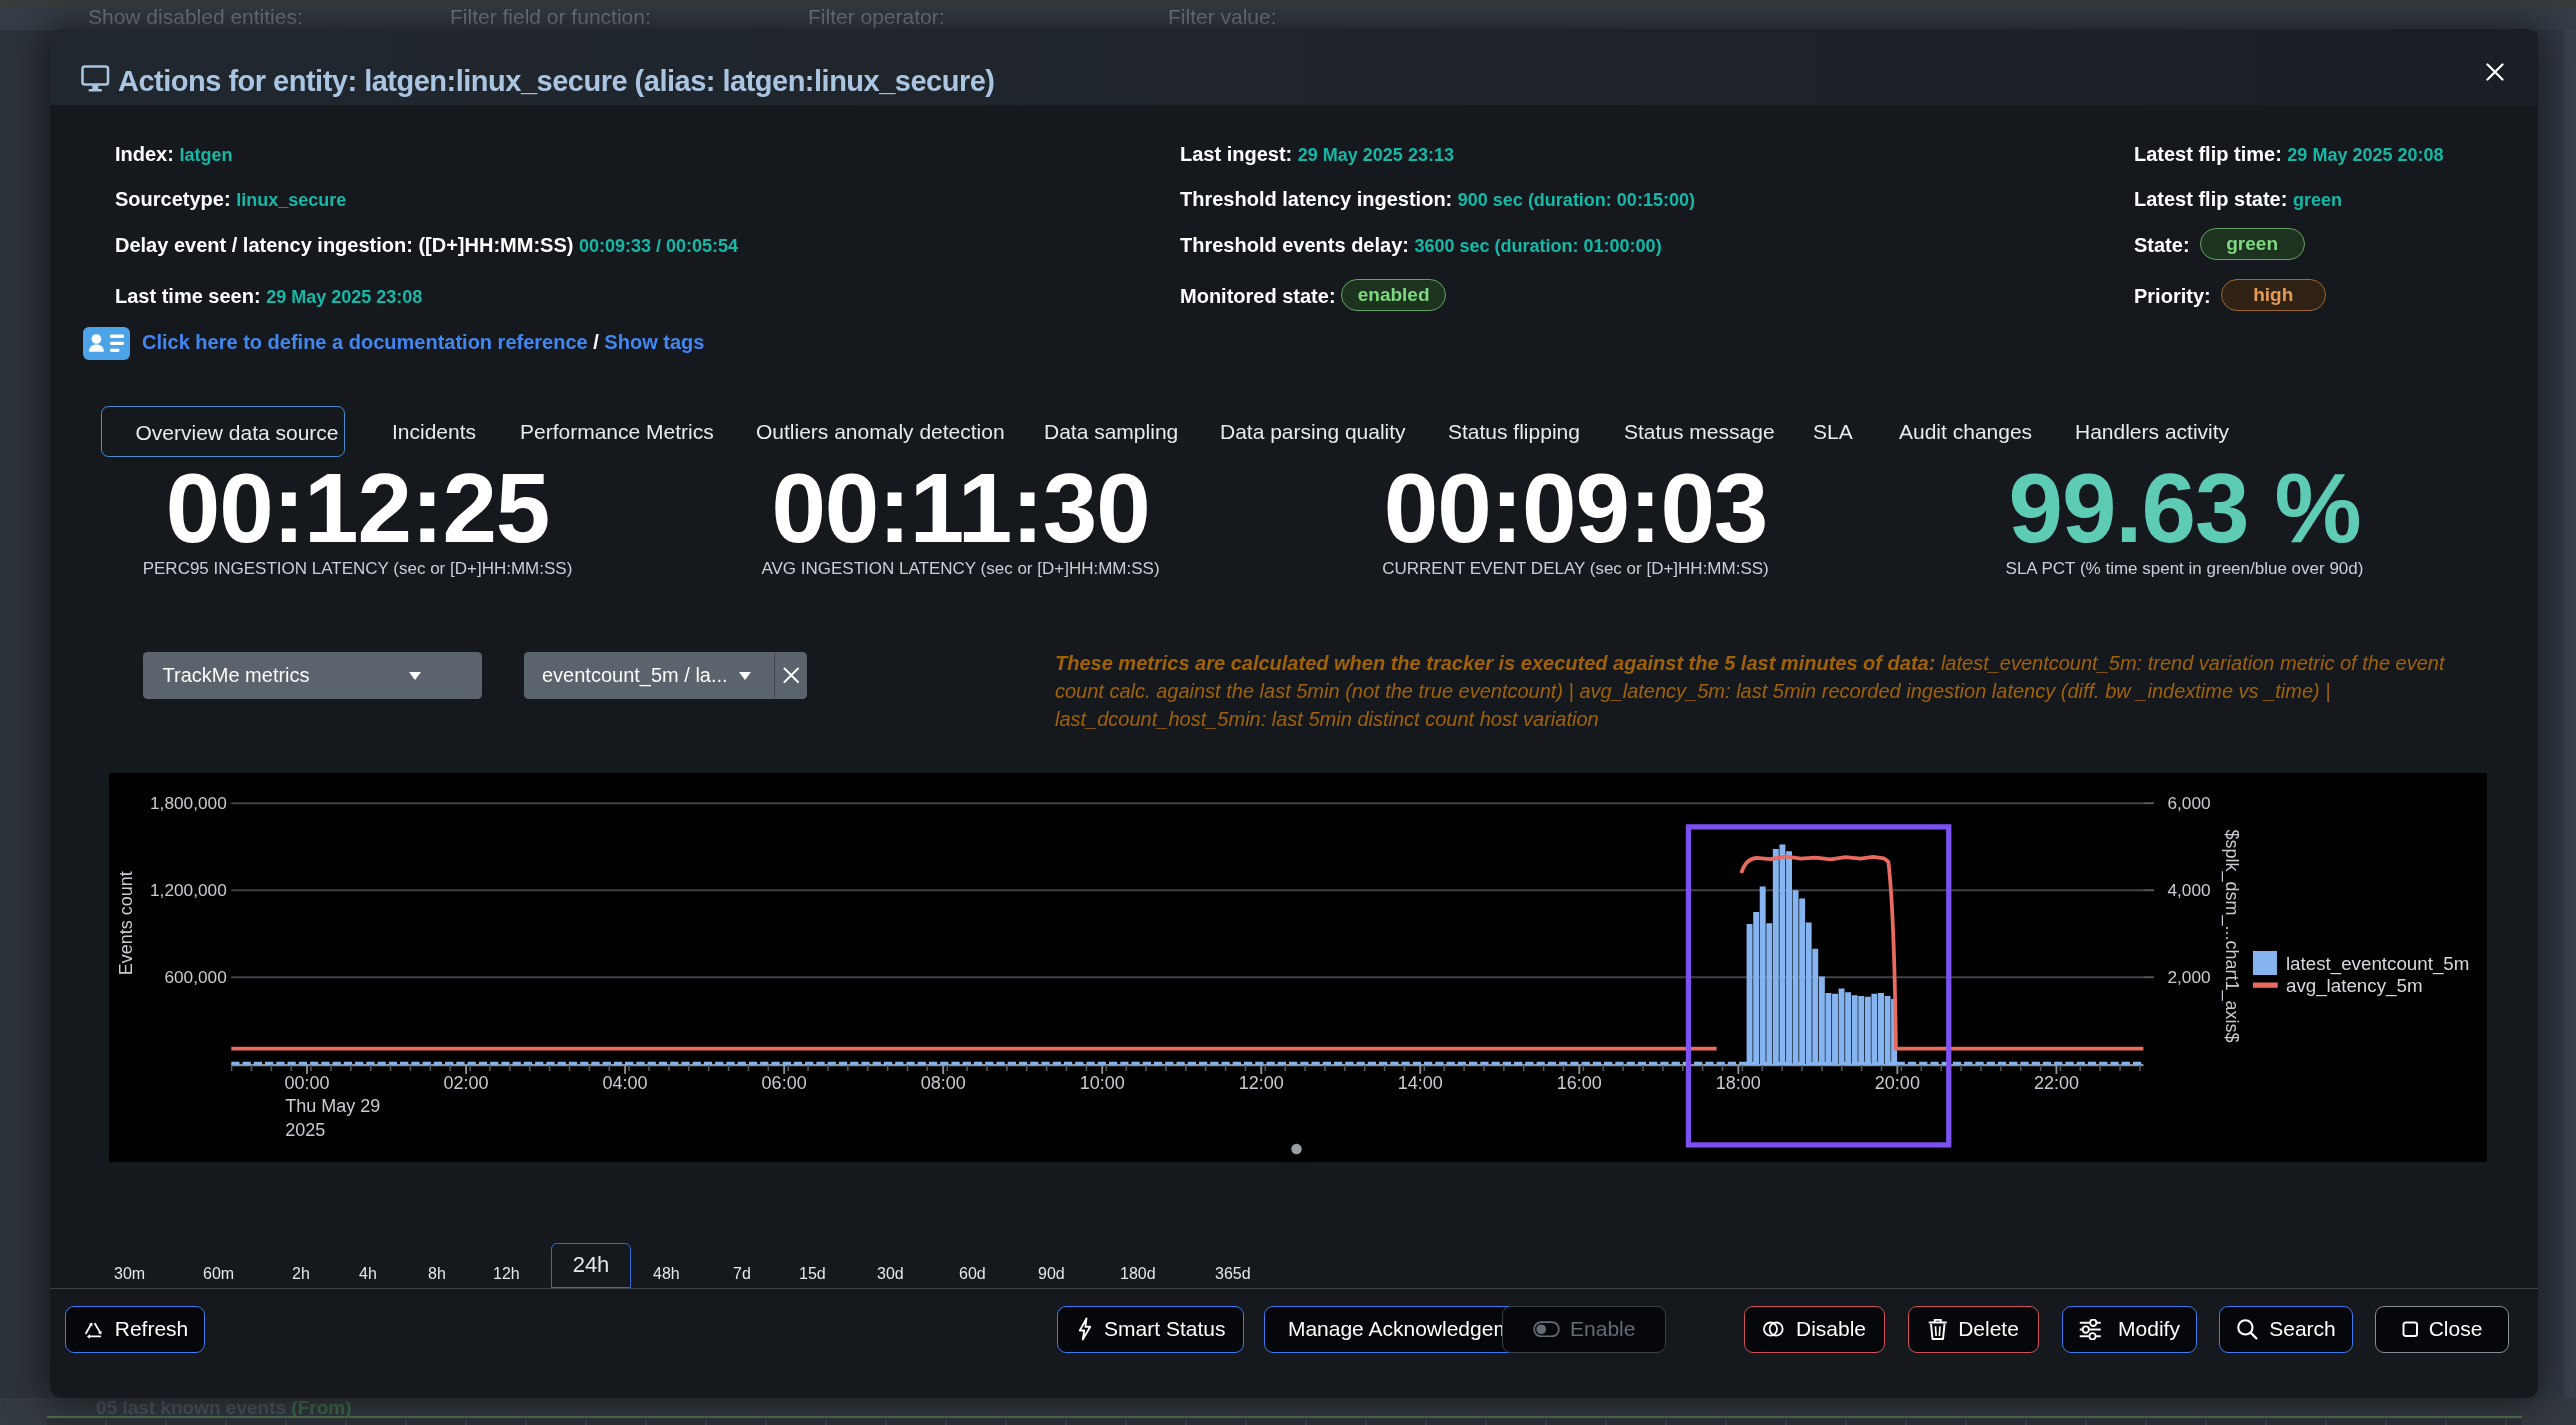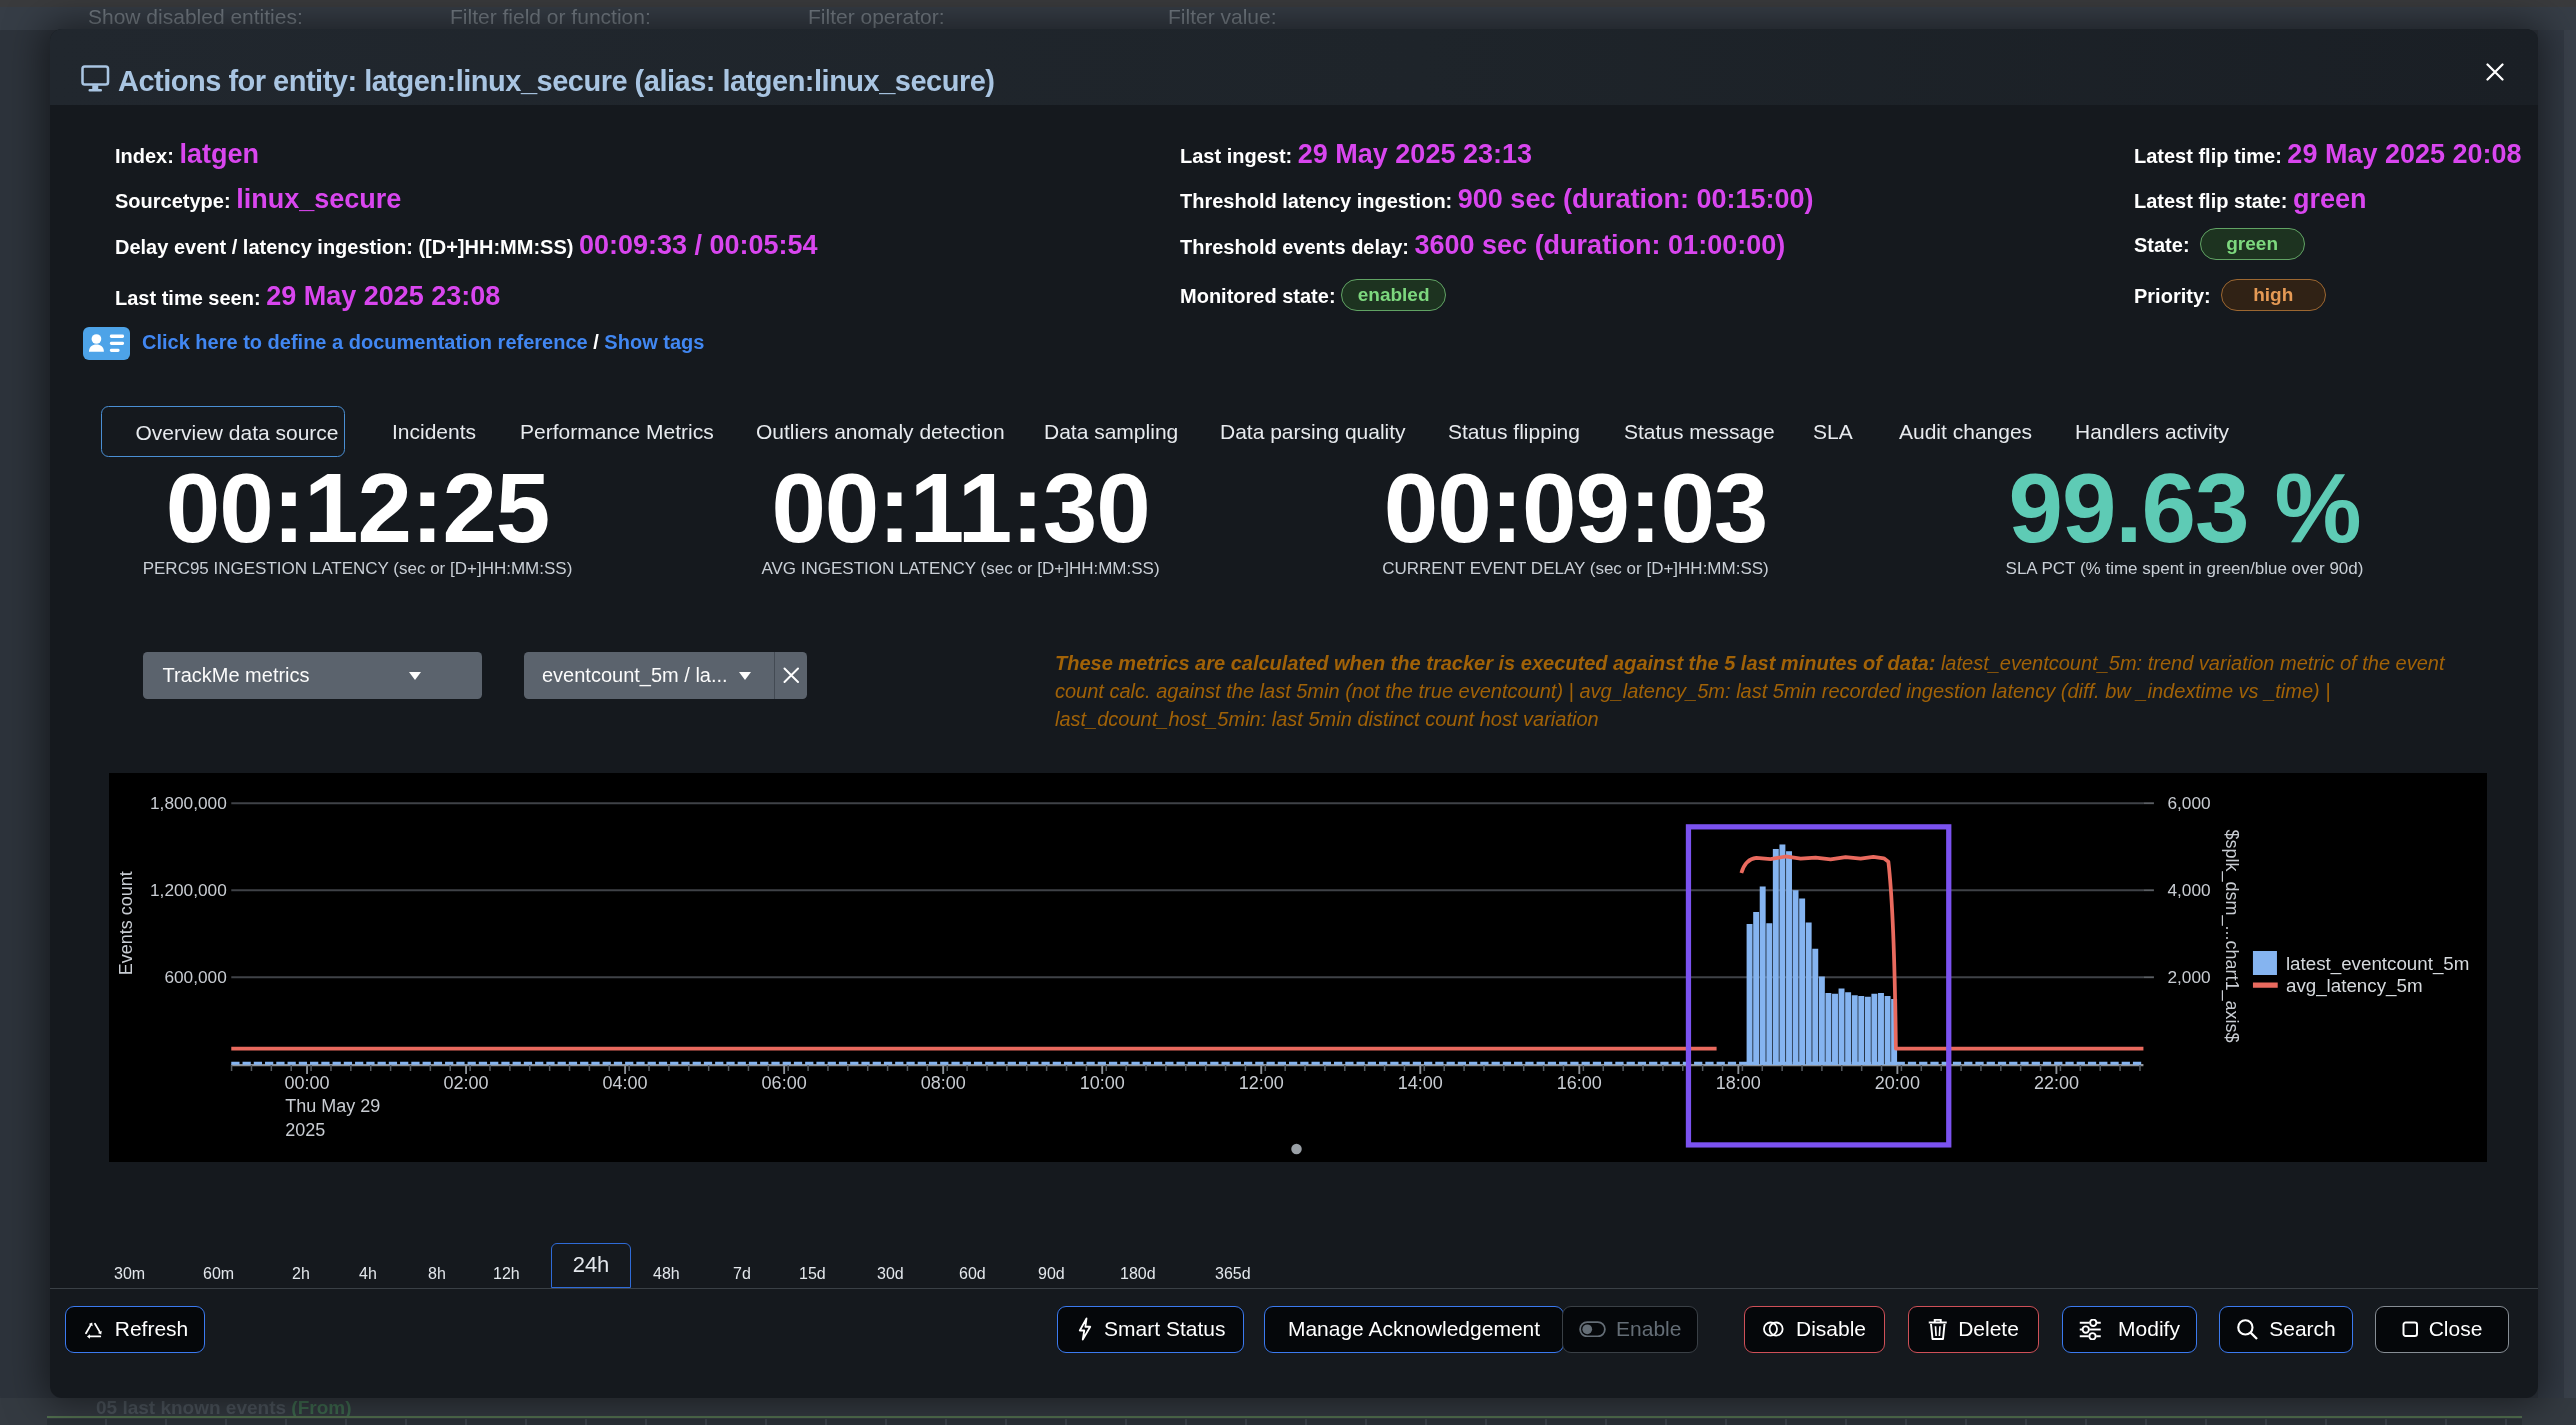--- a/index.html
+++ b/index.html
@@ -22,21 +22,21 @@
 
 #modal { left:50px; top:28.5px; width:2488px; height:1369px; background:#15191e; border-radius:12px;
   box-shadow: 0 0 38px 6px rgba(0,0,0,0.5); }
 #mhead { left:0; top:0; width:2488px; height:76px; background:linear-gradient(90deg,#21272e 0%,#1e242a 55%,#1a1f25 100%); border-radius:12px 12px 0 0; }
 #mtitle { left:68px; top:36px; font-size:29px; font-weight:bold; color:#a9c5e2; white-space:nowrap; letter-spacing:-0.5px;}
 #micon { left:31px; top:36px; }
 #mclose { left:2436px; top:34px; }
 
 
 .row { white-space:nowrap; font-size:20px; font-weight:bold; color:#ffffff; height:31.5px; line-height:31.5px; }
-.blue { color:#d946ef; font-size:27px; }
+.blue { color:#14b8a6; font-size:18px; }
 .c1 { left:65px; }
 .c2 { left:1130px; }
 .c3 { left:2084px; }
 .r1 { top:110px; }
 .r2 { top:155px; }
 .r3 { top:201px; }
 .r4 { top:252px; }
 .pill { display:inline-block; font-weight:bold; font-size:19px; border-radius:749px; line-height:1; vertical-align:middle; min-width:105px; text-align:center; box-sizing:border-box; }
 .pill.green { color:#7dd87e; border:1.5px solid #61a364; background:#1d3320; padding:5.3px 9px; position:relative; top:-2.3px; }
 .pill.orange { color:#e59a55; border:1.5px solid #9c6731; background:#302215; padding:5.3px 9px; position:relative; top:-2.3px; }
@@ -340,21 +340,21 @@
     </div>
   <div class="btn blue" style="left:1007px; width:187px;">
     <svg width="18" height="24" viewBox="0 0 24 32">
       <path d="M14 2 L5 18 L11 18 L9 30 L19 13 L12.5 13 Z" fill="none" stroke="#ffffff" stroke-width="2.4" stroke-linejoin="round"></path>
     </svg>
     <span>Smart Status</span>
     </div>
   <div class="btn blue" style="left:1214px; width:300px;">
       <span>Manage Acknowledgement</span>
     </div>
-  <div class="btn dis" style="left:1512px; width:136px;">
+  <div class="btn dis" style="left:1452px; width:164px;">
     <svg width="27" height="16.5" viewBox="0 0 36 22">
       <rect x="1.5" y="1.5" width="33" height="19" rx="9.5" fill="none" stroke="#646d76" stroke-width="2.4"></rect>
       <circle cx="11" cy="11" r="6.5" fill="#646d76"></circle>
     </svg>
     <span>Enable</span>
     </div>
   <div class="btn red" style="left:1694px; width:141px;">
     <svg width="22.5" height="18" viewBox="0 0 30 24">
       <circle cx="10" cy="12" r="8.7" fill="none" stroke="#ffffff" stroke-width="2.4"></circle>
       <circle cx="17.5" cy="12" r="8.7" fill="none" stroke="#ffffff" stroke-width="2.4"></circle>

